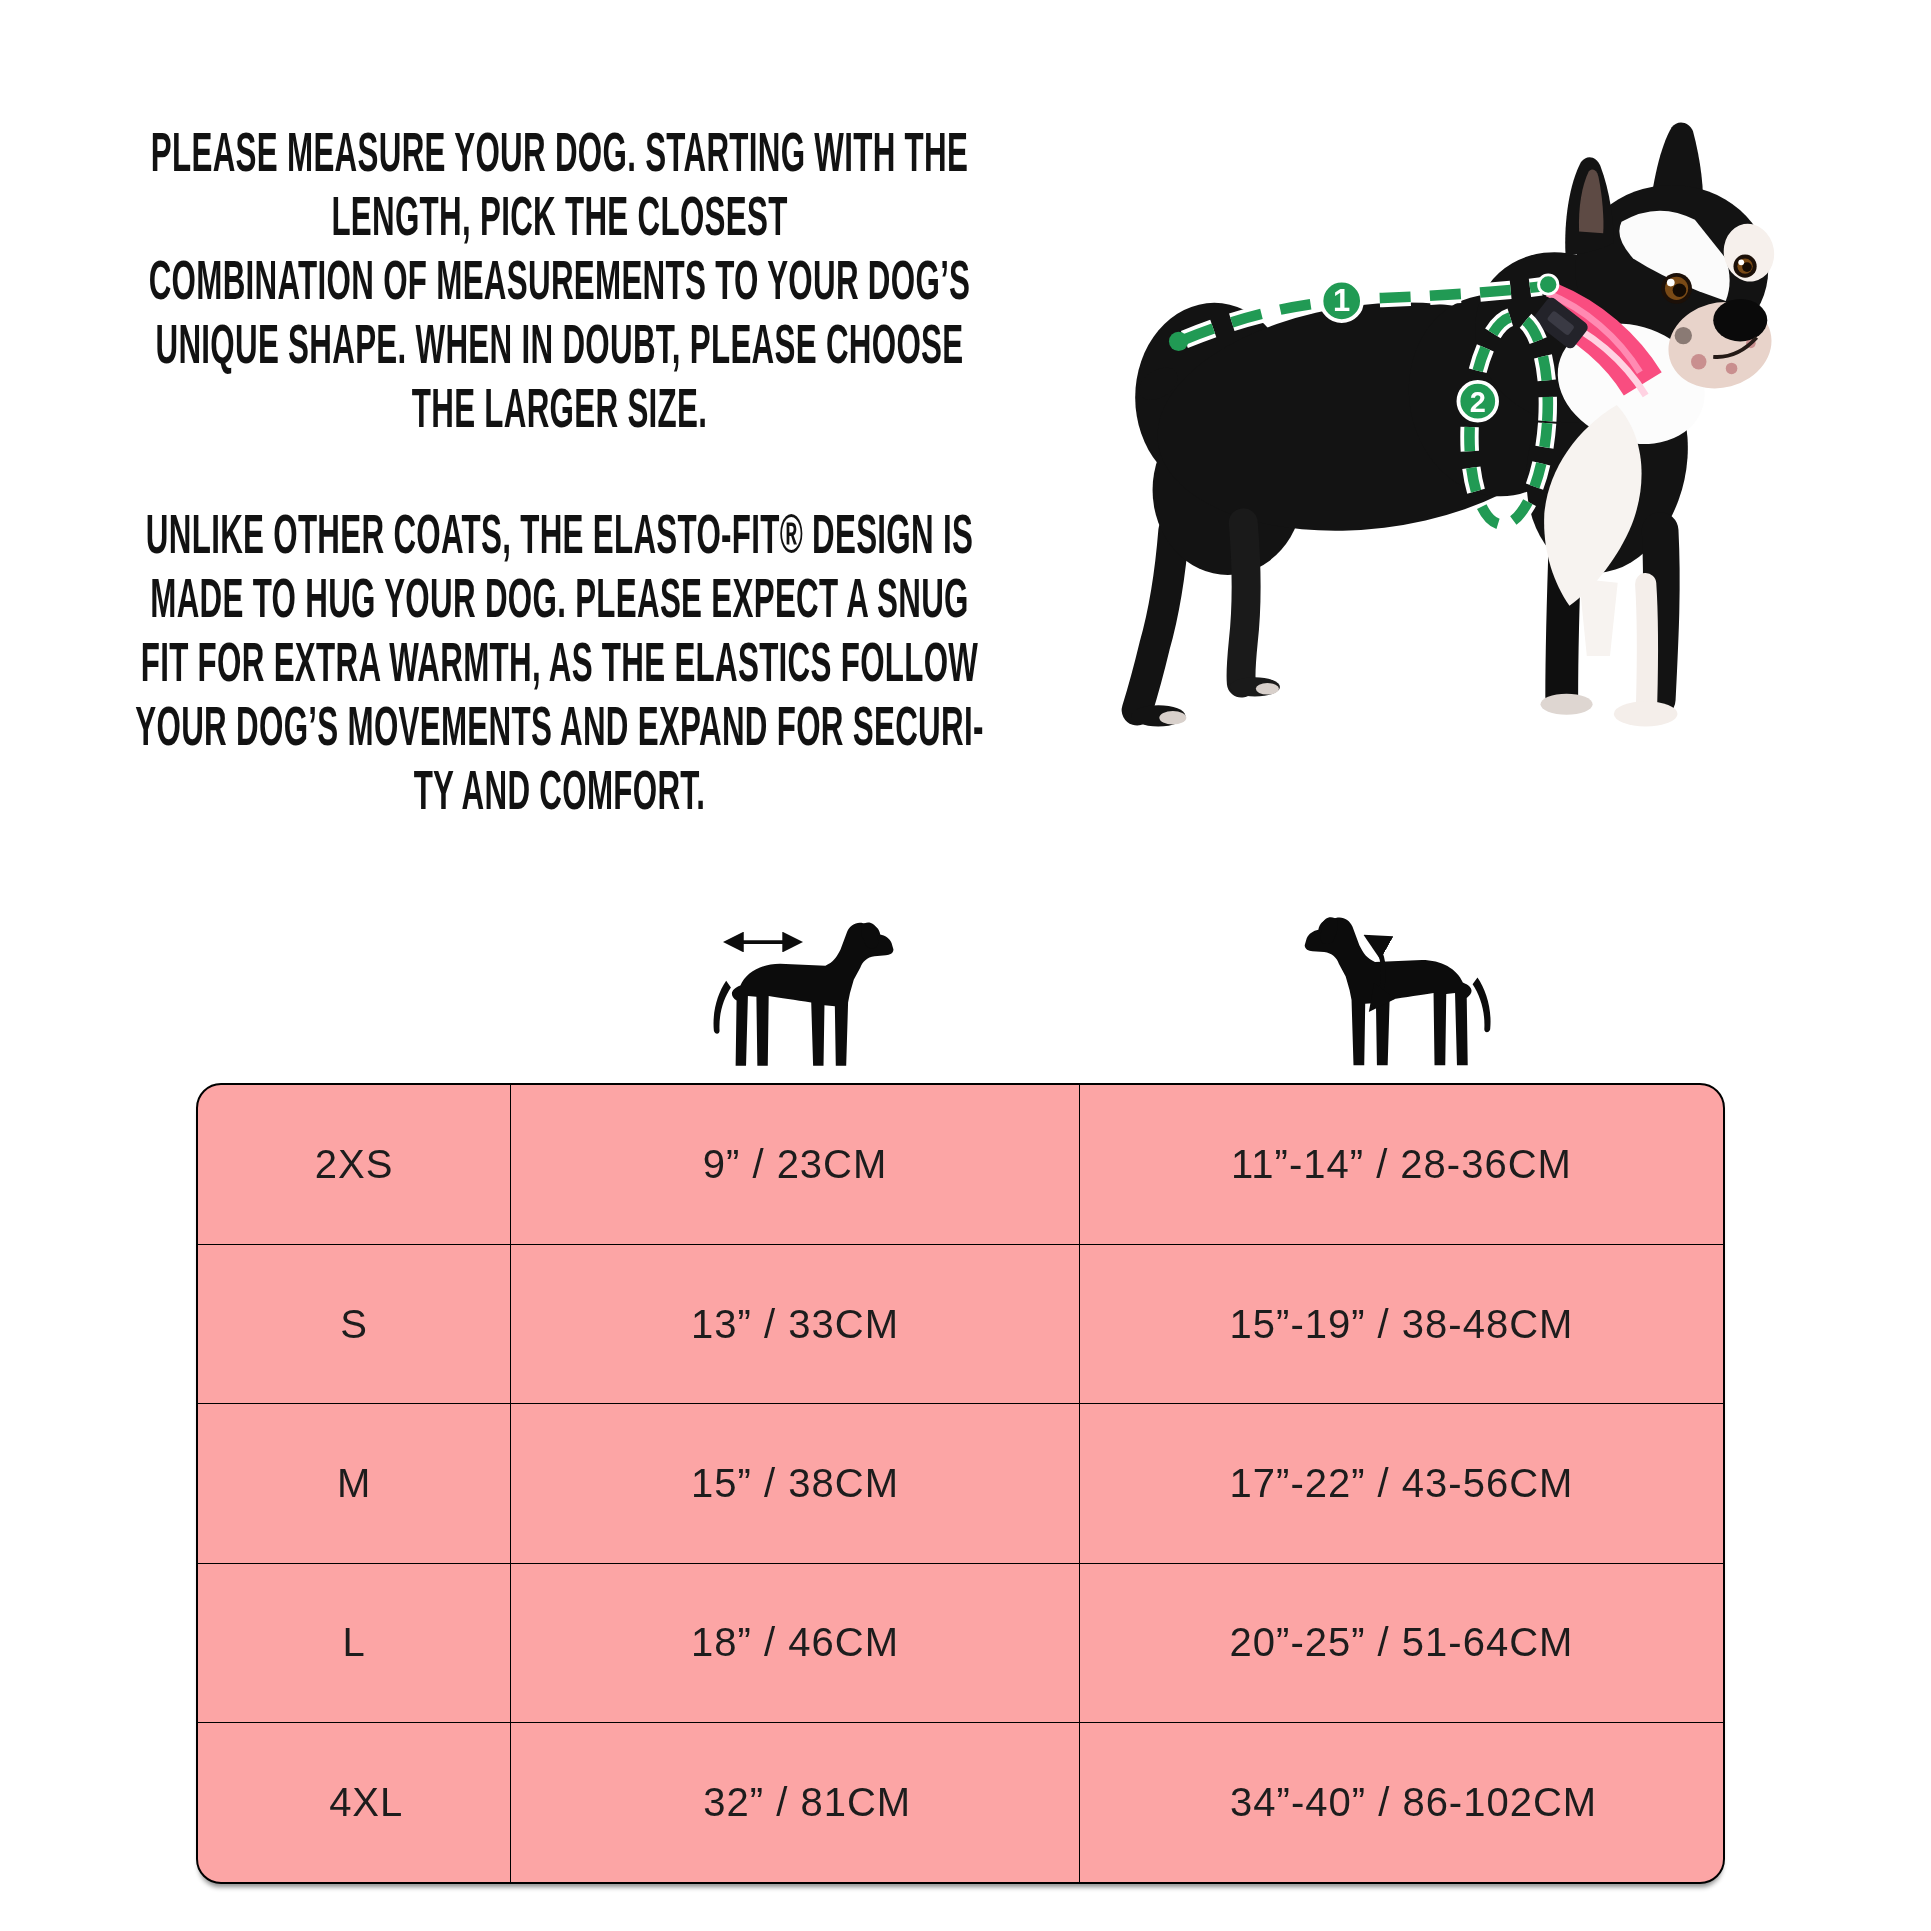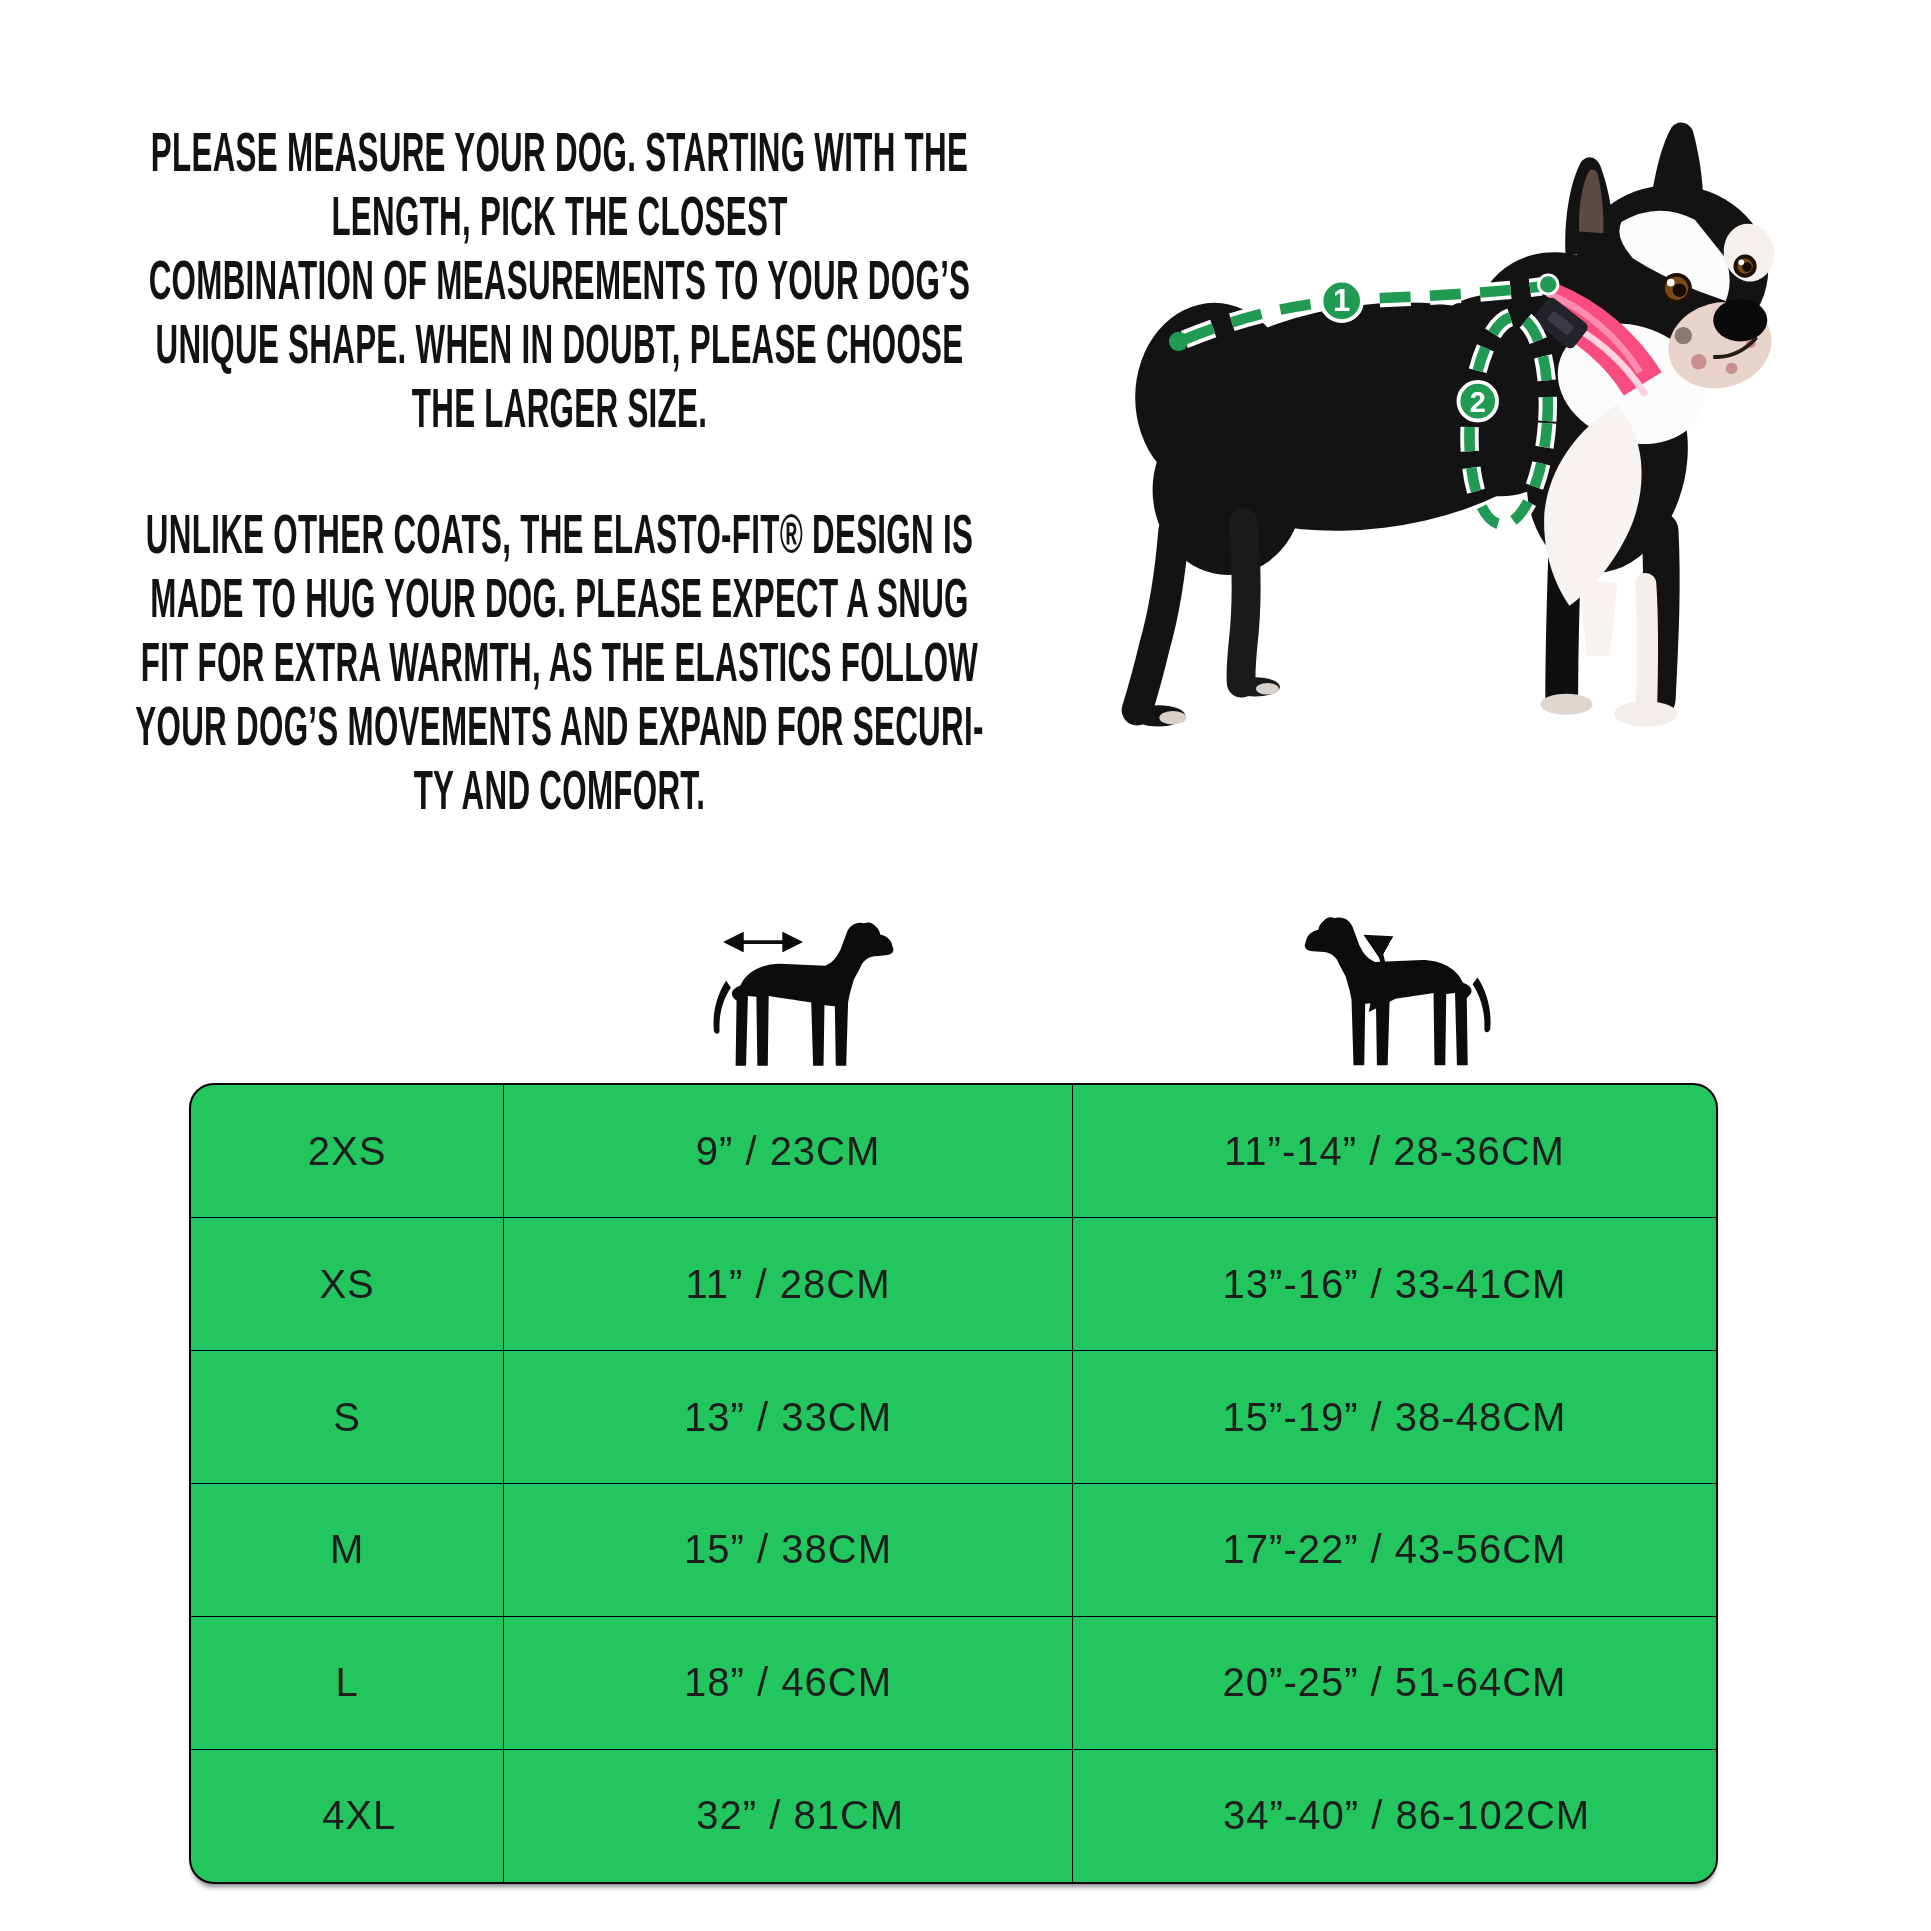--- a/index.html
+++ b/index.html
@@ -25,23 +25,23 @@
     color:#121212;
     white-space:pre-line;
     transform:scaleX(.56);
     transform-origin:center top;
   }
   .intro p.p1{top:120px;}
   .intro p.p2{top:502px;}
 
   
   .size-table-wrap{
-    left:189px;top:1083px;width:1529px;height:801px;
+    left:196px;top:1083px;width:1529px;height:801px;
     border:2.9px solid #000;border-radius:25px;overflow:hidden;
-    background:#22c55e;
+    background:#fca5a5;
     box-shadow:0 6.8px 5.8px -3.9px rgba(0,0,0,.45);
   }
   table.size-table{
     width:100%;height:100%;border-collapse:collapse;table-layout:fixed;
     font-size:40px;letter-spacing:1px;color:#1d1d1d;
   }
   table.size-table td{
     border:1.9px solid #000;
     text-align:center;vertical-align:middle;
     height:calc(100% / 9);
@@ -200,25 +200,20 @@
 
 <div class="abs size-table-wrap">
   <table class="size-table">
     <tbody>
         <tr>
           <td class="c-size">2XS</td>
           <td class="c-len">9” / 23CM</td>
           <td class="c-girth">11”-14” / 28-36CM</td>
         </tr>
         <tr>
-          <td class="c-size">XS</td>
-          <td class="c-len">11” / 28CM</td>
-          <td class="c-girth">13”-16” / 33-41CM</td>
-        </tr>
-        <tr>
           <td class="c-size">S</td>
           <td class="c-len">13” / 33CM</td>
           <td class="c-girth">15”-19” / 38-48CM</td>
         </tr>
         <tr>
           <td class="c-size">M</td>
           <td class="c-len">15” / 38CM</td>
           <td class="c-girth">17”-22” / 43-56CM</td>
         </tr>
         <tr>

